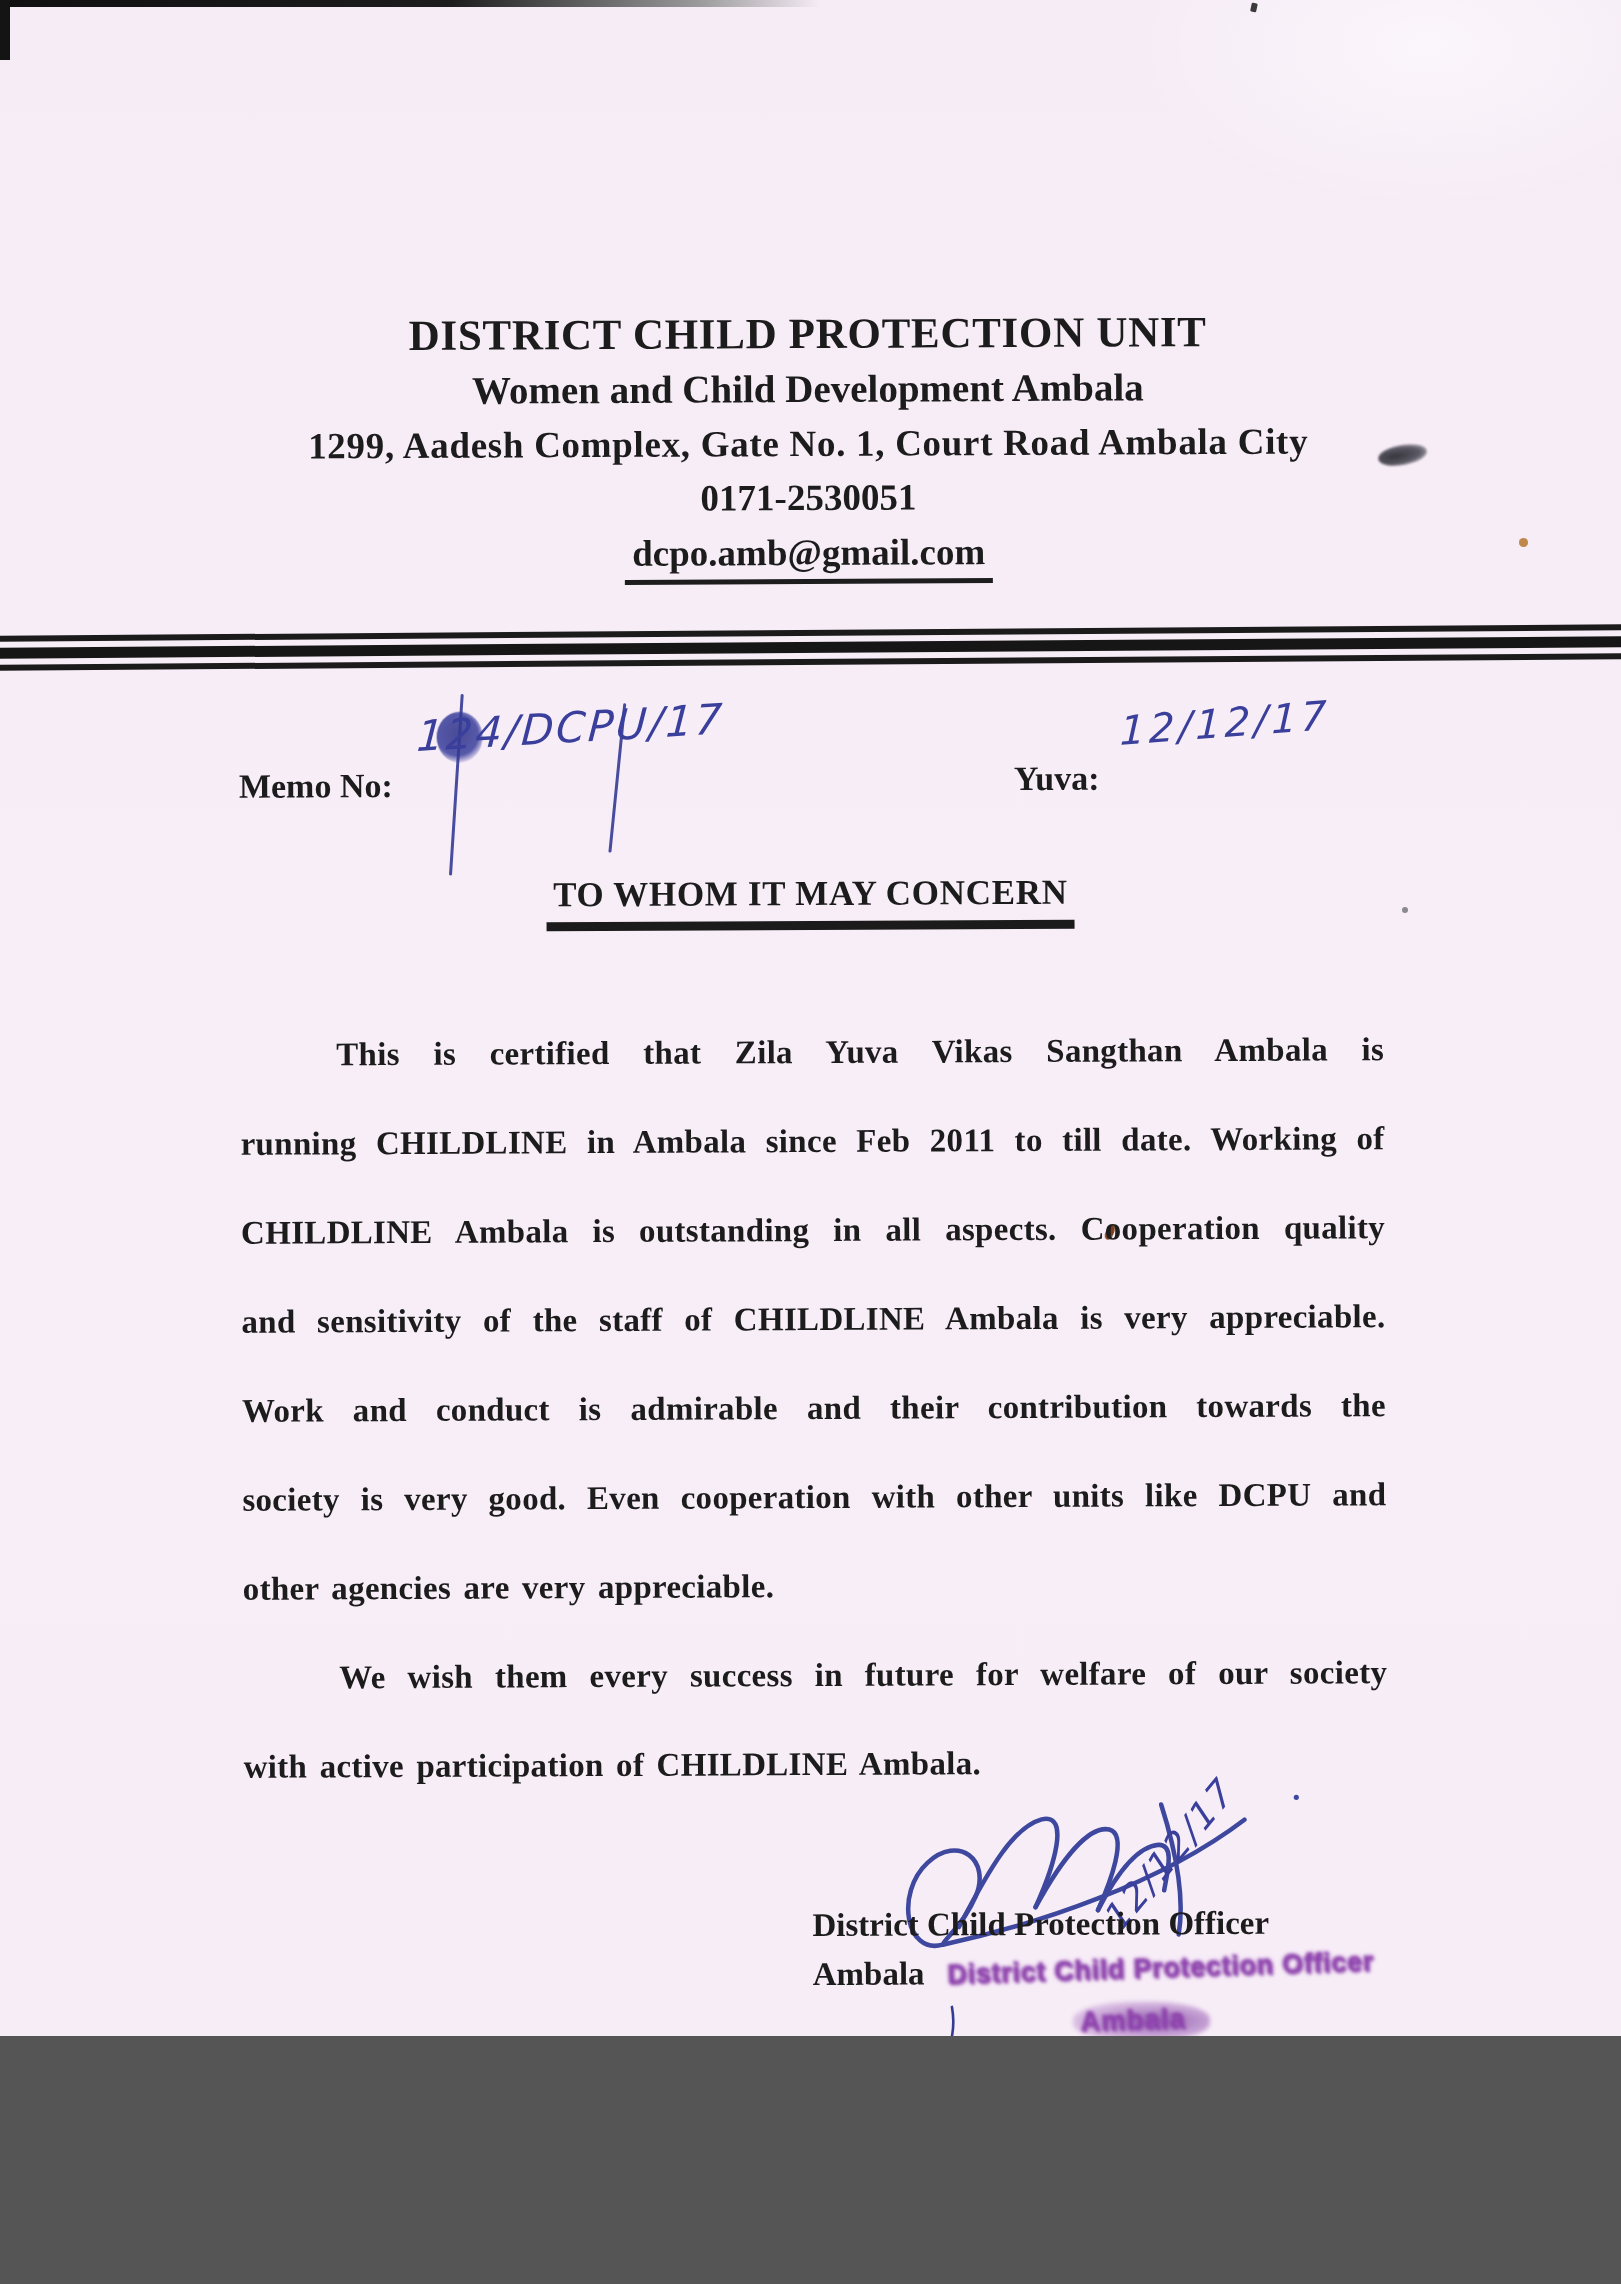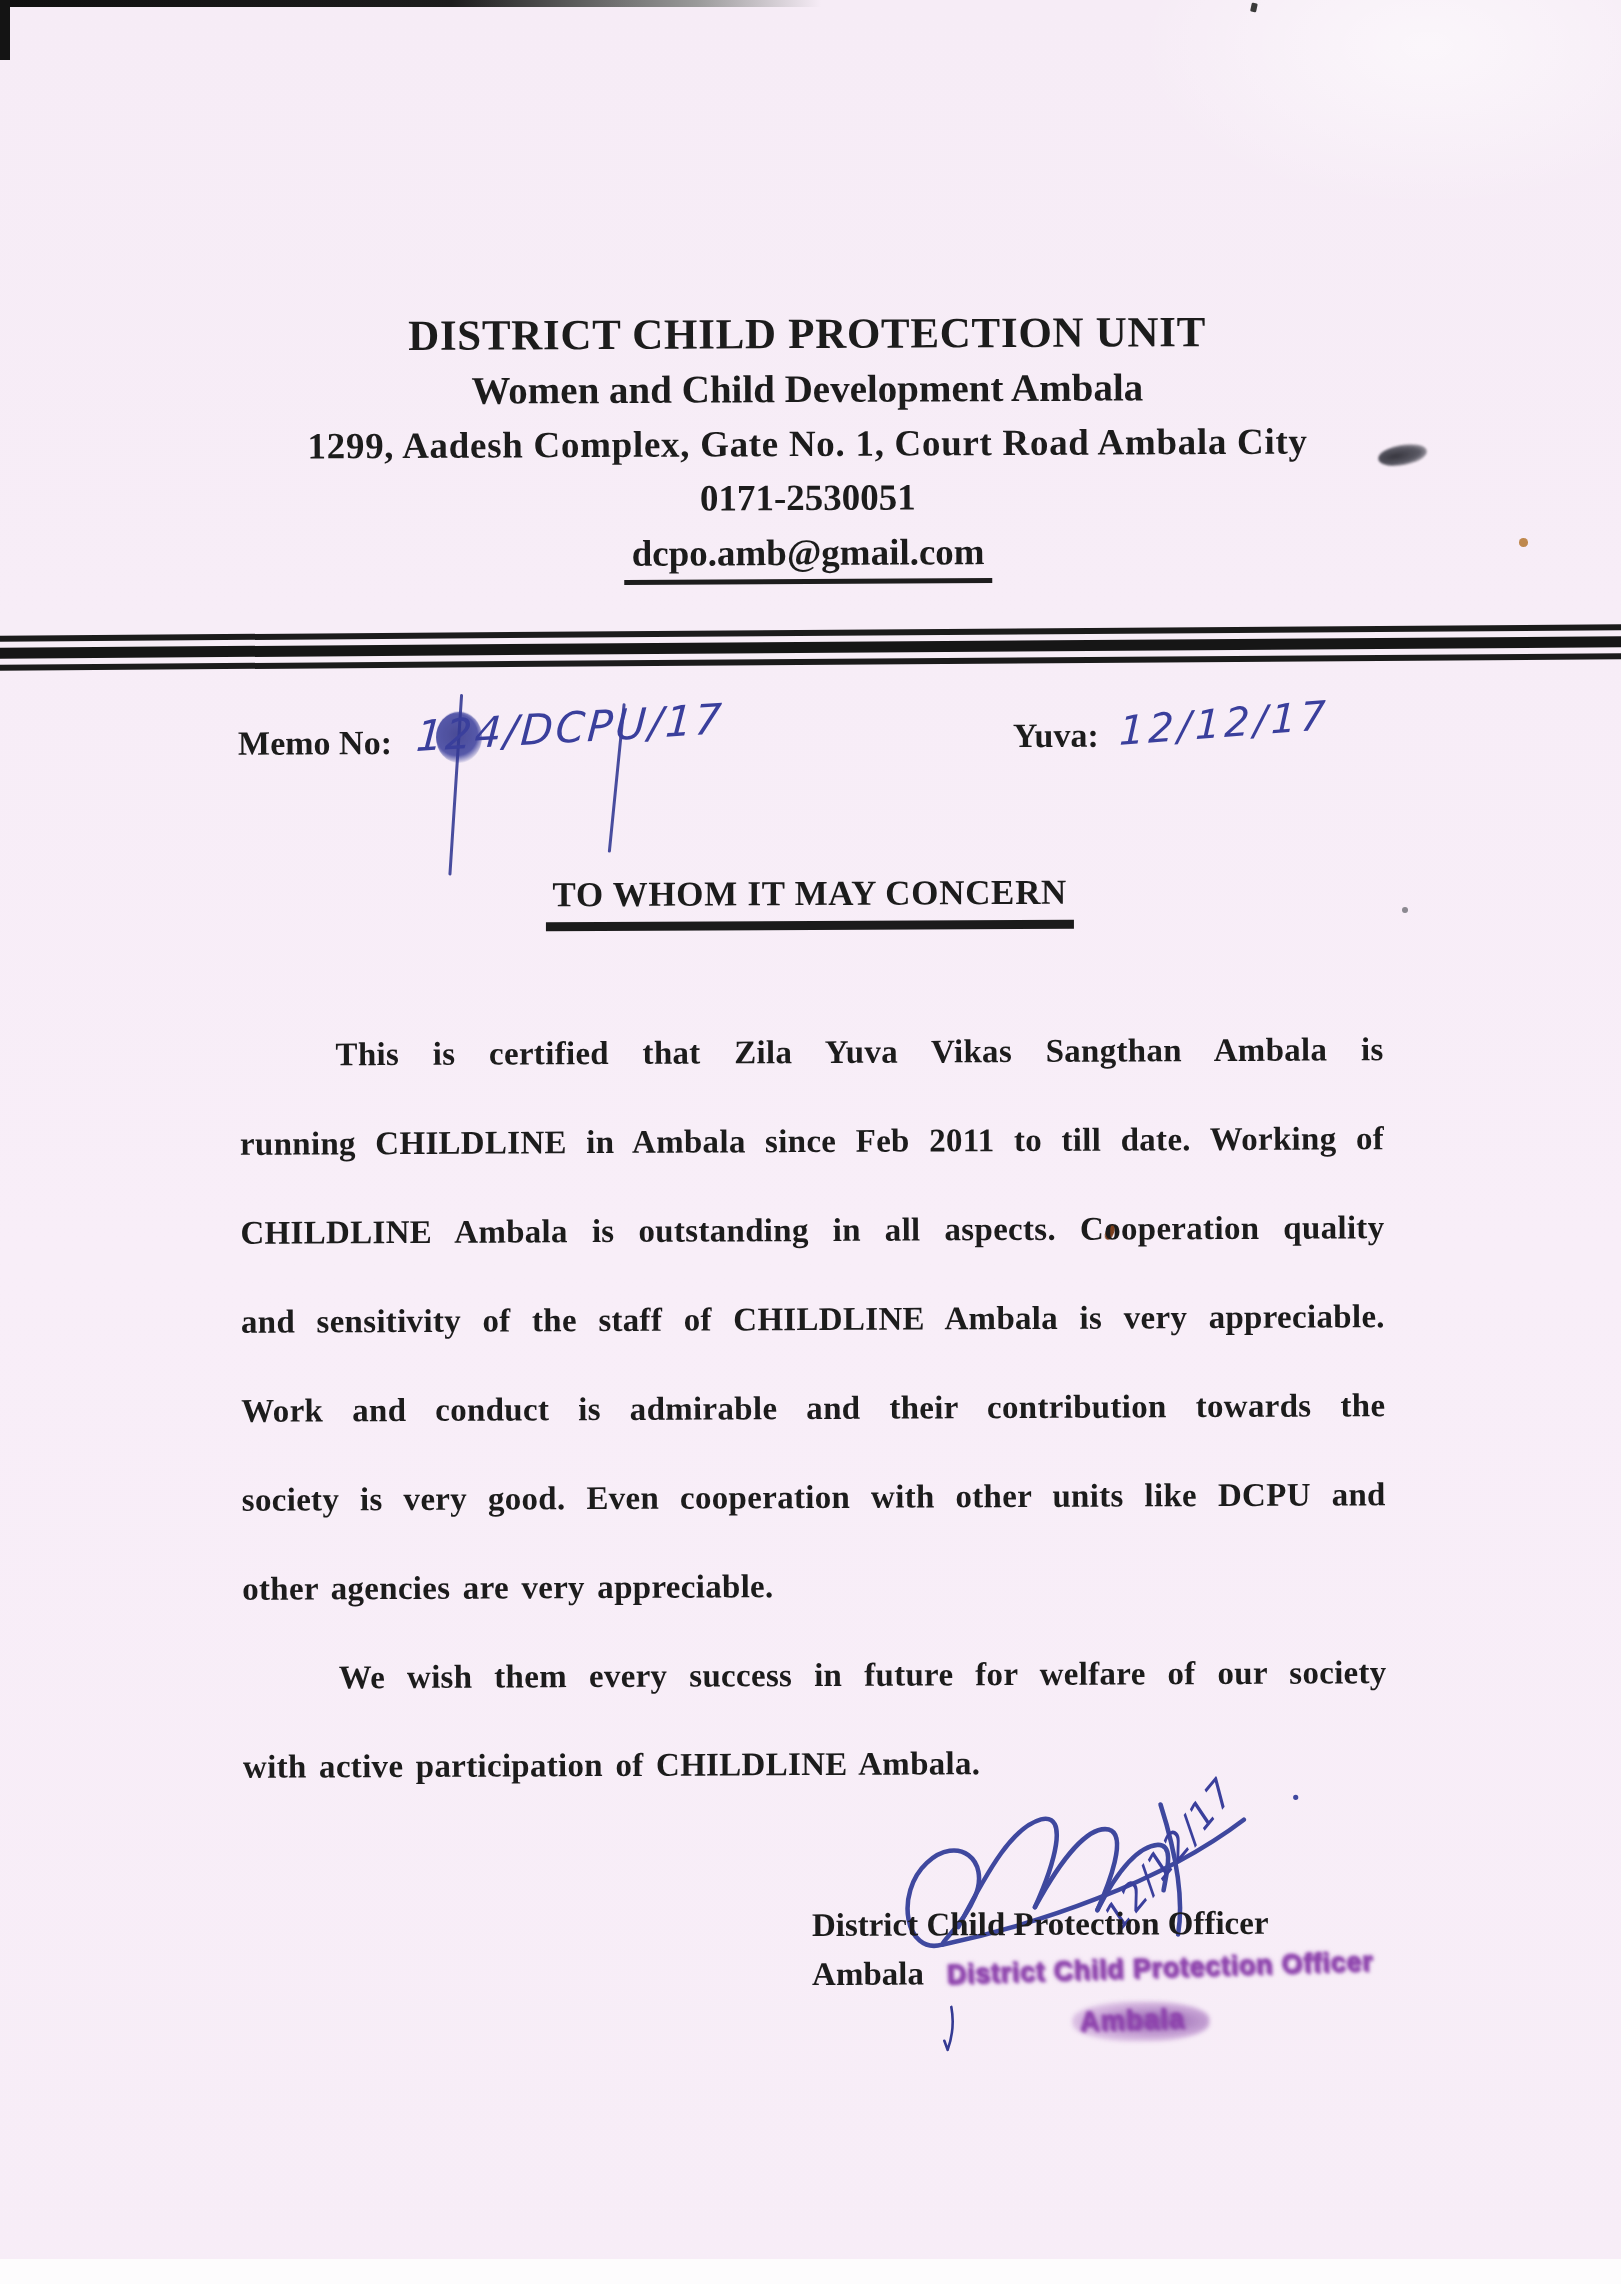--- a/index.html
+++ b/index.html
@@ -1,18 +1,18 @@
 <!DOCTYPE html>
 <html style="font-size:10.4px"><head>
 <meta charset="utf-8">
 <style>
   html,body{margin:0;padding:0;background:#555;}
   .page{
     position:relative;
-    width:1622px;height:2284px;
+    width:1622px;height:2036px;
     margin:0 auto;
     background:linear-gradient(180deg,#f6ecf6 0%,#f8eef8 55%,#f7edf7 100%);
     overflow:hidden;
     font-family:"Liberation Serif","DejaVu Serif",serif;
     color:#1c1c1c;
   }
   .page::before{
     content:"";position:absolute;right:-98px;top:-117px;width:586px;height:326px;
     background:radial-gradient(ellipse at center,rgba(255,255,255,.55) 0%,rgba(255,255,255,0) 70%);
     pointer-events:none;
@@ -45,21 +45,21 @@
 
   
   .rule{position:absolute;left:-3.9px;top:630px;width:1629px;transform:rotate(-0.12deg);}
   .rule .r1{height:5.9px;background:#1b1b1b;}
   .rule .r2{height:6.5px;}
   .rule .r3{height:10.4px;background:#161616;}
   .rule .r4{height:5.9px;}
   .rule .r5{height:5.9px;background:#1b1b1b;}
 
   
-  .label{position:absolute;font-weight:bold;font-size:34px;}
+  .label{position:absolute;font-weight:bold;font-size:34px;margin-top:43px;}
   .memo-label{left:240px;top:722px;}
   .date-label{left:1015px;top:718px;}
   .hand{font-family:"DejaVu Sans",sans-serif;color:#3a3f9c;font-style:italic;}
   .memo-value{position:absolute;left:418px;top:702px;font-size:42px;letter-spacing:2.6px;
     transform:rotate(-3deg) skewX(-7deg);}
   .date-value{position:absolute;left:1121px;top:702px;font-size:40px;letter-spacing:3.9px;
     transform:rotate(-4deg) skewX(-6deg);}
   .ink-blot{position:absolute;left:438px;top:710px;width:46px;height:51px;border-radius:50%;
     background:radial-gradient(circle at 45% 45%,#2c2f86 0%,#3a3f9c 55%,rgba(58,63,156,0) 78%);
     opacity:.85;filter:blur(0.7px);}

